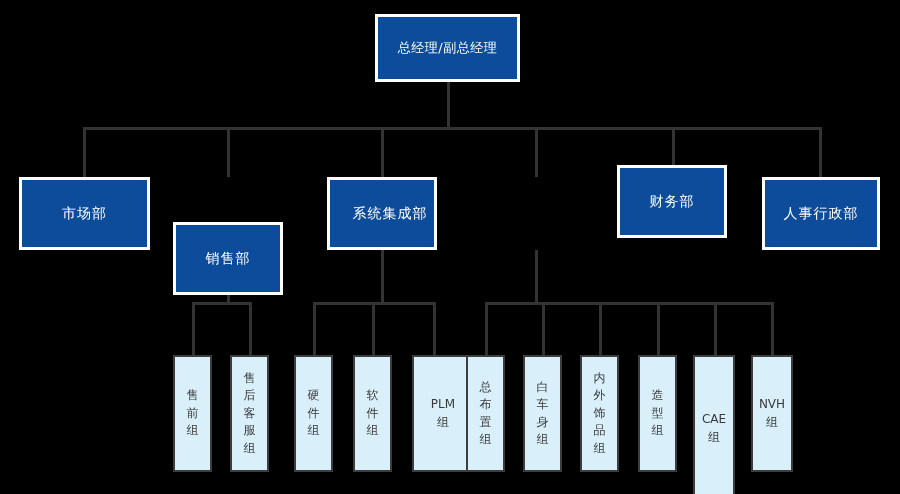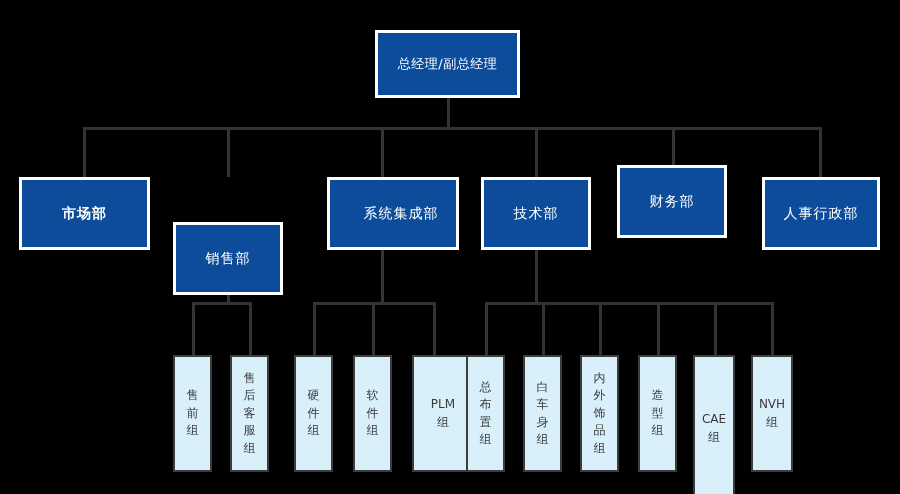--- a/index.html
+++ b/index.html
@@ -48,21 +48,21 @@
     box-sizing: border-box;
     background: #0d4c9b;
     border: 3px solid #ffffff;
     display: flex;
     align-items: center;
     justify-content: center;
     color: #ffffff;
     font-size: 14px;
     letter-spacing: 1px;
   }
-  .node-dept.bold { font-weight: bold; }
+  .node-dept.bold { font-weight: normal; }
 
   
   .node-group {
     position: absolute;
     box-sizing: border-box;
     background: #d9f0fb;
     border: 2px solid #3d3d3d;
     display: flex;
     align-items: center;
     justify-content: center;
@@ -107,29 +107,28 @@
 
   <div class="conn conn-v" style="left:535px; top:250px; height:53px;"></div>
   <div class="conn conn-h" style="left:485px; top:302px; width:287px;"></div>
   <div class="conn conn-v" style="left:485px; top:302px; height:53px;"></div>
   <div class="conn conn-v" style="left:542px; top:302px; height:53px;"></div>
   <div class="conn conn-v" style="left:599px; top:302px; height:53px;"></div>
   <div class="conn conn-v" style="left:657px; top:302px; height:53px;"></div>
   <div class="conn conn-v" style="left:714px; top:302px; height:53px;"></div>
   <div class="conn conn-v" style="left:771px; top:302px; height:53px;"></div>
 
-  <div class="node-root" style="left:375px; top:14px; width:145px; height:68px;margin-top:16px;">总经理/副总经理</div>
+  <div class="node-root" style="left:375px; top:14px; width:145px; height:68px;">总经理/副总经理</div>
 
   <div class="node-dept bold" style="left:19px; top:177px; width:131px; height:73px;">市场部</div>
 
   <div class="node-dept" style="left:173px; top:177px; width:110px; height:73px;margin-top:45px;">销售部</div>
 
-  <div class="node-dept" style="left:327px; top:177px; width:132px; height:73px;padding-left:16px;">系统集成部</div>
-
-  <div class="node-dept" style="left:481px; top:177px; width:110px; height:73px;">技术部</div>
+  <div class="node-dept" style="left:327px; top:177px; width:110px; height:73px;padding-left:16px;">系统集成部</div>
+
 
   <div class="node-dept" style="left:617px; top:165px; width:110px; height:73px;">财务部</div>
 
   <div class="node-dept" style="left:762px; top:177px; width:118px; height:73px;">人事行政部</div>
 
   <div class="node-group" style="left:173px; top:355px; width:39px; height:117px;">
     <span class="vtext">
         <span>售</span>
         <span>前</span>
         <span>组</span>

